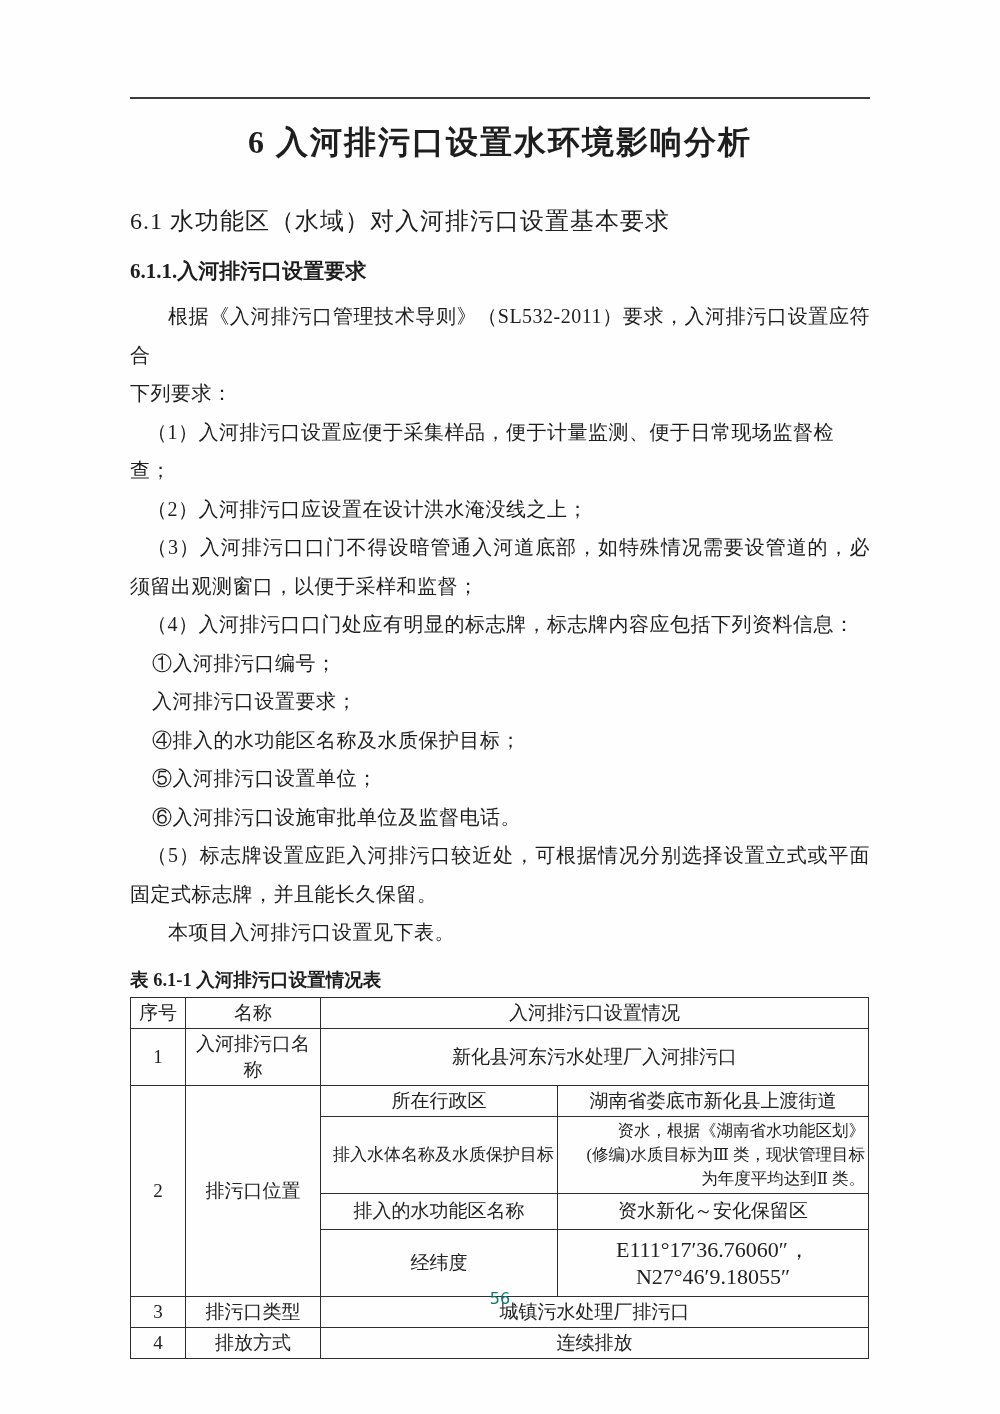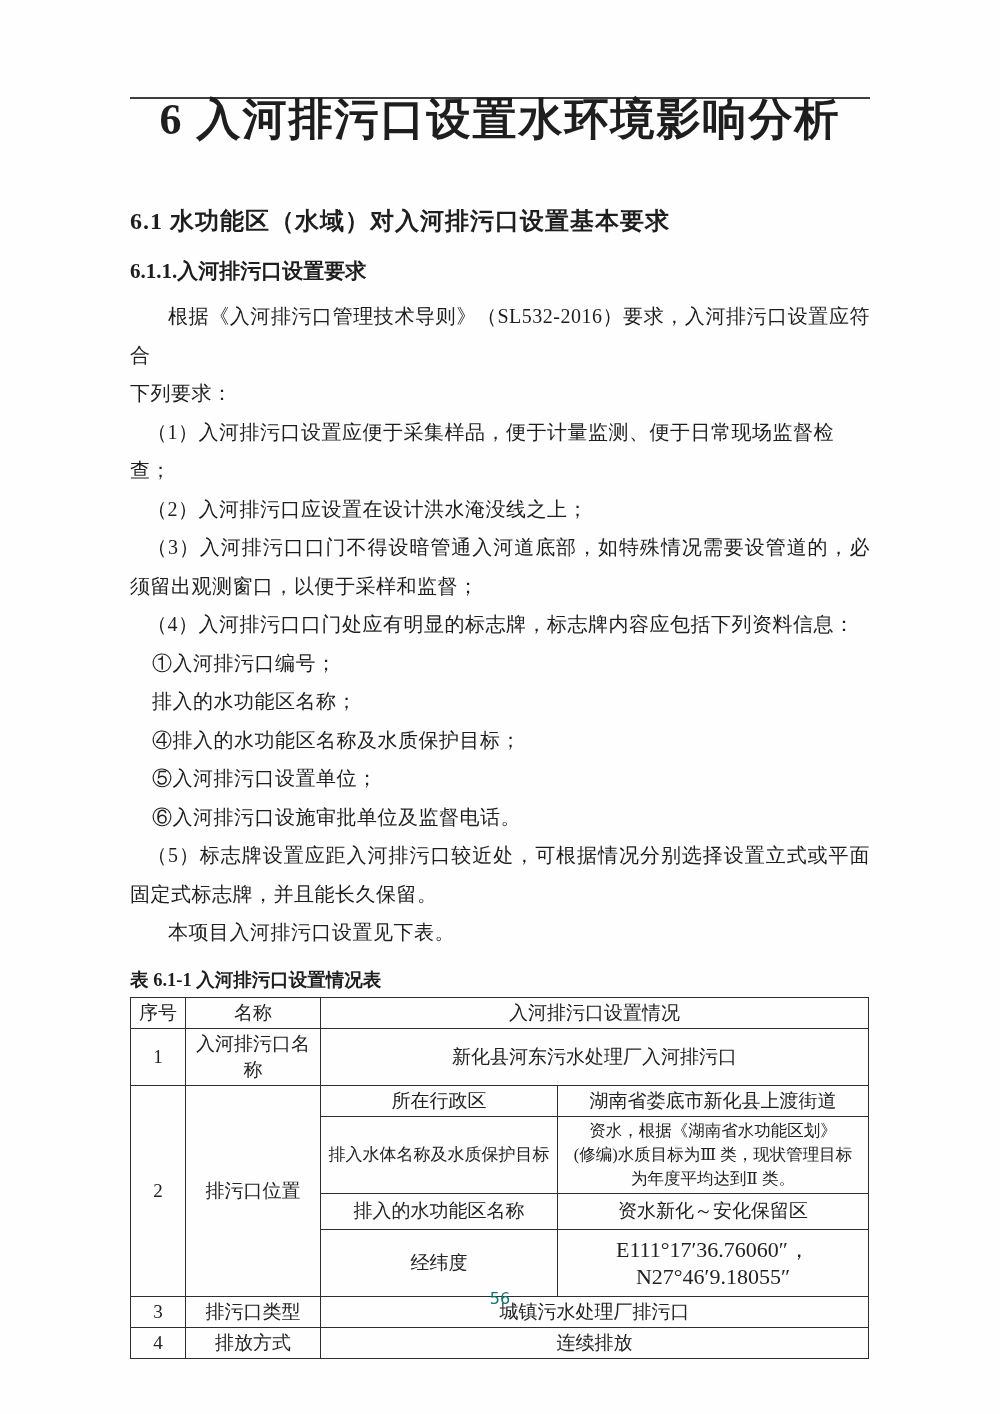--- a/index.html
+++ b/index.html
@@ -20,30 +20,31 @@
   .content {
     width: 740px;
     margin-left: 130px;
   }
   .top-rule {
     margin-top: 97px;
     border-top: 2.5px solid #3d3d3d;
     width: 740px;
   }
   .doc-title {
-    font-size: 44px;
+    margin-top: 22px;
+    font-size: 32px;
     font-weight: bold;
     text-align: center;
     letter-spacing: 2px;
     line-height: 42px;
   }
   .h2 {
-    margin-top: 64px;
+    margin-top: 42px;
     font-size: 24px;
-    font-weight: bold;
+    font-weight: normal;
     line-height: 32px;
     letter-spacing: 1px;
   }
   .h3 {
     margin-top: 20px;
     font-size: 21px;
     font-weight: bold;
     line-height: 28px;
   }
   .body-text {
@@ -81,21 +82,21 @@
     padding: 2px 3px;
     overflow: hidden;
   }
   col.c-no    { width: 55px; }
   col.c-name  { width: 135px; }
   col.c-sub   { width: 237px; }
   col.c-val   { width: 311px; }
   tr.r-head   td { height: 30px; }
   tr.r-1      td { height: 41px; }
   tr.r-sub-a  td { height: 31px; }
-  tr.r-sub-b  td { height: 76px; }
+  tr.r-sub-b  td { height: 76px; text-align: right; }
   tr.r-sub-c  td { height: 36px; }
   tr.r-sub-d  td { height: 67px; }
   tr.r-3      td { height: 26px; }
   tr.r-4      td { height: 27px; }
   .cell-long-label { font-size: 17px; white-space: nowrap; letter-spacing: 0; }
   .cell-multiline div { font-size: 16.5px; line-height: 24px; white-space: nowrap; }
   .cell-coord div { font-size: 22px; line-height: 27px; }
   .page-number {
     position: absolute;
     top: 1289px;
@@ -114,29 +115,29 @@
   <div class="content">
 
     <div class="top-rule"></div>
 
     <div class="doc-title">6 入河排污口设置水环境影响分析</div>
 
     <div class="h2">6.1 水功能区（水域）对入河排污口设置基本要求</div>
     <div class="h3">6.1.1.入河排污口设置要求</div>
 
     <div class="body-text">
-      <div class="line fill ind-para">根据《入河排污口管理技术导则》（SL532-2016）要求，入河排污口设置应符合</div>
+      <div class="line fill ind-para">根据《入河排污口管理技术导则》（SL532-2011）要求，入河排污口设置应符合</div>
       <div class="line">下列要求：</div>
       <div class="line ind-item">（1）入河排污口设置应便于采集样品，便于计量监测、便于日常现场监督检查；</div>
       <div class="line ind-item">（2）入河排污口应设置在设计洪水淹没线之上；</div>
       <div class="line fill ind-item">（3）入河排污口口门不得设暗管通入河道底部，如特殊情况需要设管道的，必</div>
       <div class="line">须留出观测窗口，以便于采样和监督；</div>
       <div class="line ind-item">（4）入河排污口口门处应有明显的标志牌，标志牌内容应包括下列资料信息：</div>
       <div class="line ind-circ">①入河排污口编号；</div>
-      <div class="line ind-circ">排入的水功能区名称；</div>
+      <div class="line ind-circ">入河排污口设置要求；</div>
       <div class="line ind-circ">④排入的水功能区名称及水质保护目标；</div>
       <div class="line ind-circ">⑤入河排污口设置单位；</div>
       <div class="line ind-circ">⑥入河排污口设施审批单位及监督电话。</div>
       <div class="line fill ind-item">（5）标志牌设置应距入河排污口较近处，可根据情况分别选择设置立式或平面</div>
       <div class="line">固定式标志牌，并且能长久保留。</div>
       <div class="line ind-para">本项目入河排污口设置见下表。</div>
     </div>
 
     <div class="tbl-caption">表 6.1-1 入河排污口设置情况表</div>
 

